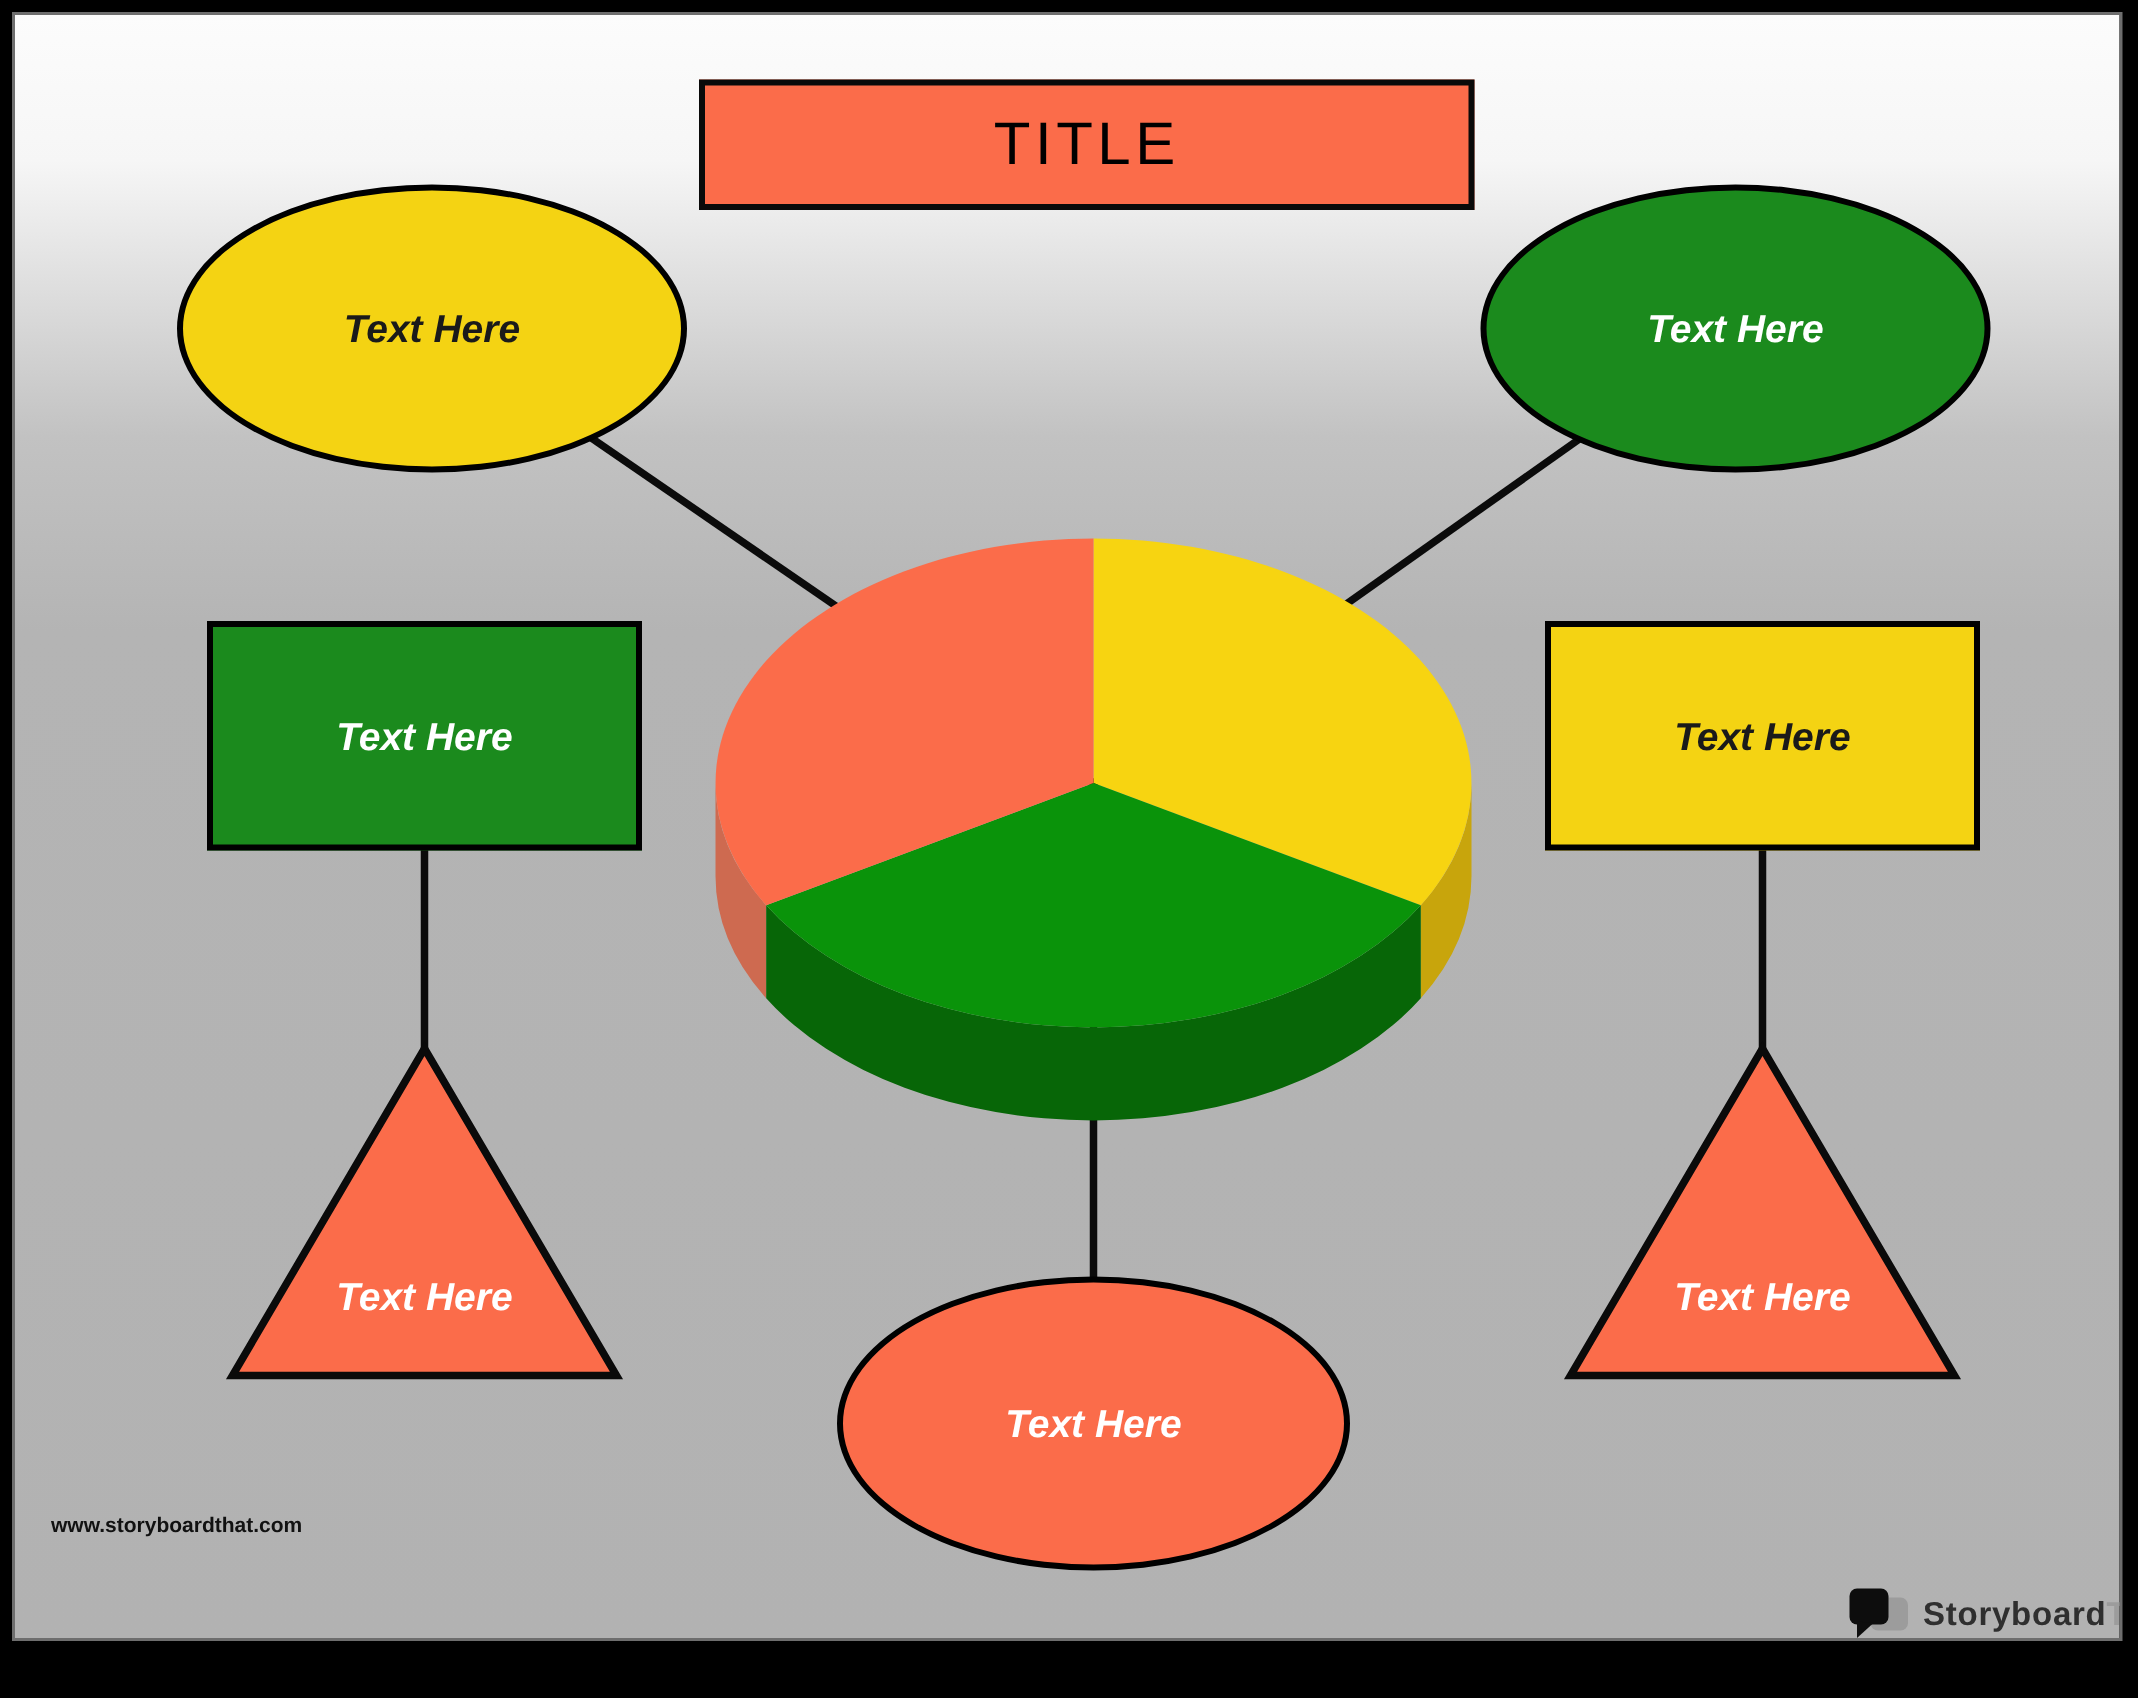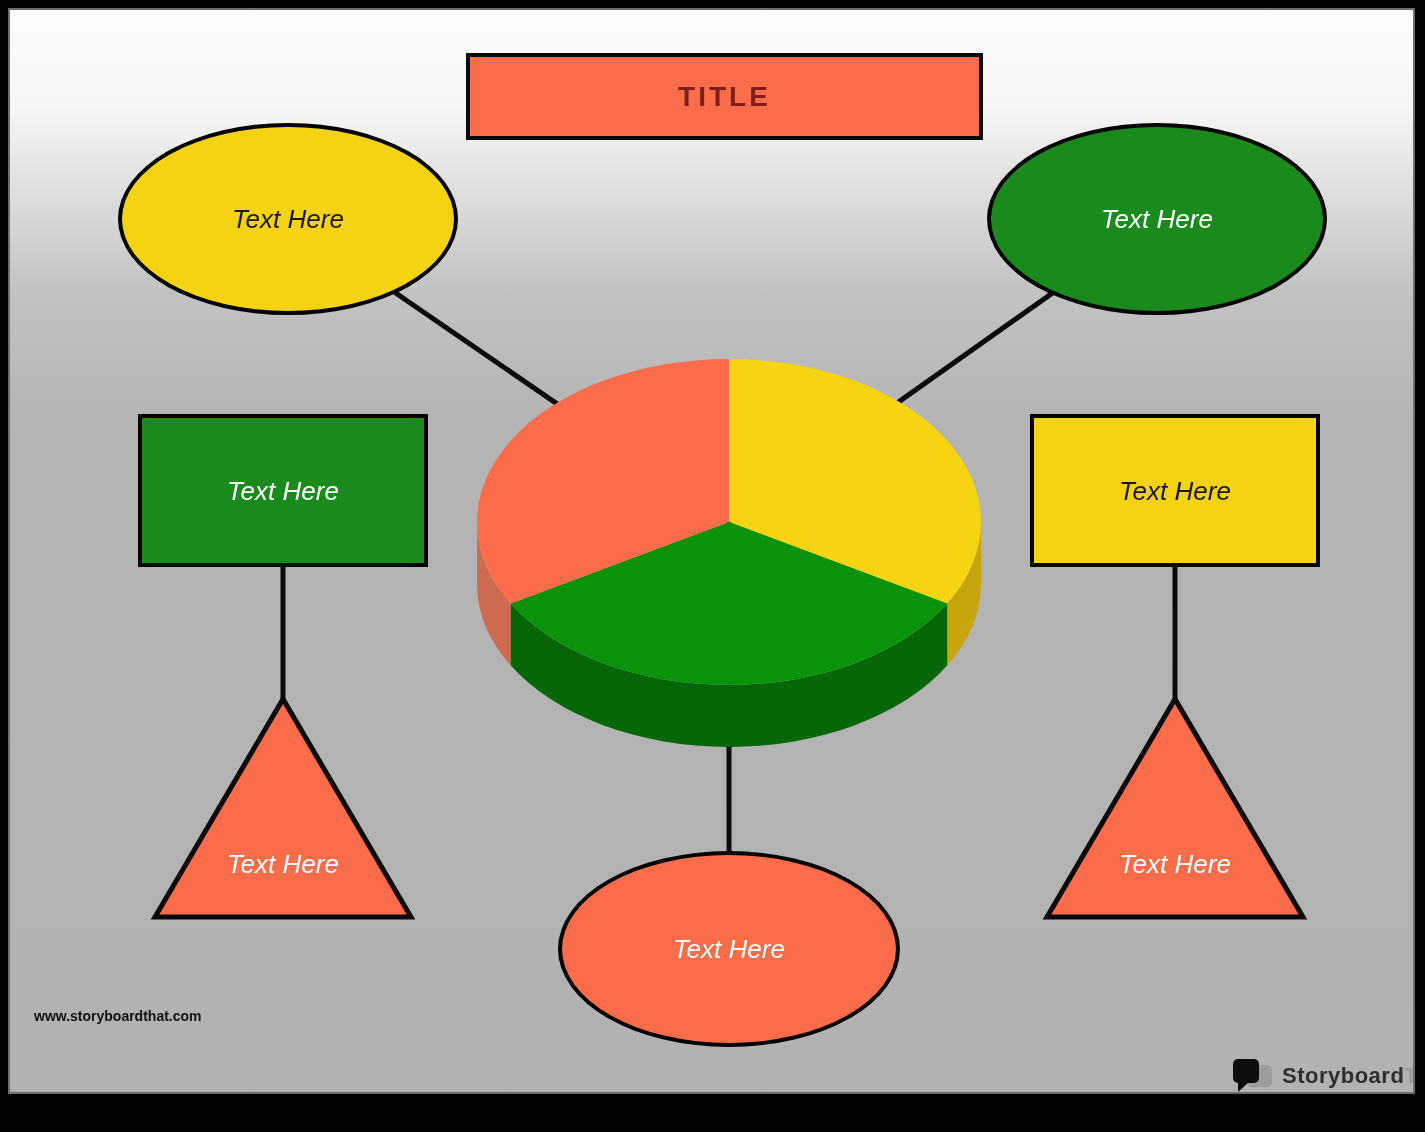--- a/index.html
+++ b/index.html
@@ -11,34 +11,34 @@
   }
   .page {
     position:absolute; left:8px; top:8px; width:1407px; height:1086px;
     box-sizing:border-box;
     border:2px solid #6e6e6e;
     background:linear-gradient(180deg,#fcfcfc 0%,#f6f6f6 9%,#c2c2c2 26%,#b4b4b4 38%,#b2b2b2 100%);
     overflow:hidden;
   }
   svg.lines { position:absolute; left:0; top:0; z-index:1; }
   .node { position:absolute; z-index:2; display:flex; align-items:center; justify-content:center; box-sizing:border-box; }
-  .node-label { font-weight:normal; font-style:italic; font-size:26px; line-height:1; white-space:nowrap; }
+  .node-label { font-weight:bold; font-style:italic; font-size:26px; line-height:1; white-space:nowrap; }
   .ellipse { border:4px solid #000; border-radius:50%; }
   .rect    { border:4px solid #000; }
   .fill-coral  { background:#FB6C4A; }
   .fill-yellow { background:#F4D313; }
   .fill-green  { background:#1B8A1D; }
   .txt-white { color:#ffffff; }
   .txt-black { color:#1a1a1a; }
   .title-bar {
     position:absolute; left:456px; top:43px; width:517px; height:87px;
     background:#FB6C4A; border:4px solid #0a0a0a; box-sizing:border-box;
     display:flex; align-items:center; justify-content:center; z-index:2;
   }
-  .title-text { color:#7f1d1d; font-weight:bold; font-size:28px; letter-spacing:3px; }
+  .title-text { color:#000000; font-weight:normal; font-size:40px; letter-spacing:3px; }
   .tri-wrap { position:absolute; width:266px; height:230px; z-index:2; }
   .tri-wrap .node-label {
     position:absolute; left:0; top:158px; width:100%; text-align:center; color:#fff;
   }
   .pie-wrap { position:absolute; left:465px; top:347px; width:510px; height:394px; z-index:2; }
   .footer-url {
     position:absolute; left:24px; top:998px; z-index:3;
     font-size:14px; font-weight:bold; color:#111;
   }
   .logo {

